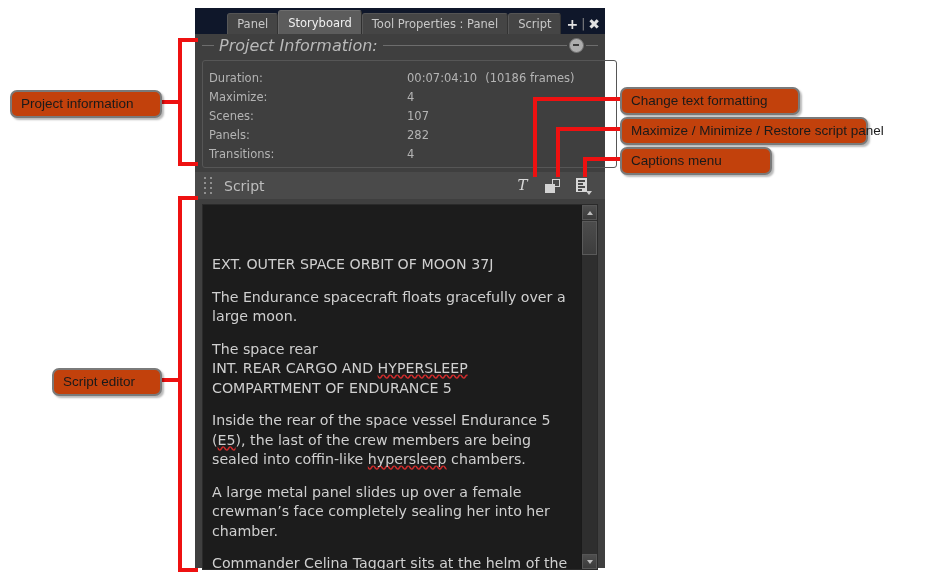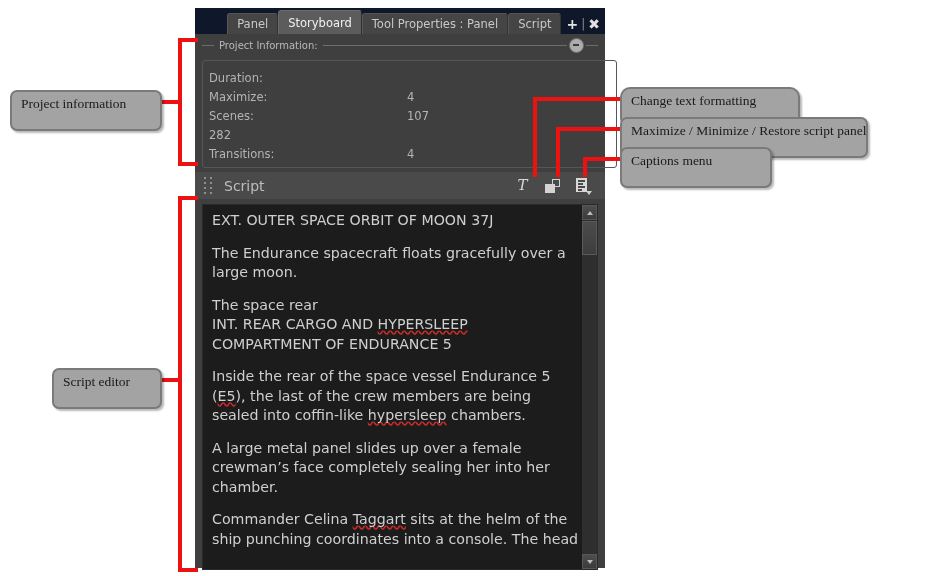--- a/index.html
+++ b/index.html
@@ -91,23 +91,24 @@
     box-sizing: border-box;
   }
   .sep-line {
     height: 1px;
     background: #6d6d6d;
     flex: 0 0 12px;
   }
   .sep-line.grow { flex: 1 1 auto; }
   #proj-sep-label {
     color: #b9b9b9;
-    font-size: 10px;
+    font-size: 16px;
     padding: 0 5px;
     white-space: nowrap;
+    font-style: italic;
   }
   #proj-collapse-btn {
     width: 13px; height: 13px;
     border-radius: 50%;
     background: #adadad;
     border: 1px solid #6f6f6f;
     margin: 0 2px;
     position: relative;
     flex: 0 0 auto;
   }
@@ -237,20 +238,21 @@
     border: 1px solid #2a2a2a;
     box-sizing: border-box;
     overflow: hidden;
     display: flex;
   }
   #script-text {
     flex: 1 1 auto;
     padding: 6px 1px 0 9px;
     overflow: hidden;
     box-sizing: border-box;
+    margin-top: 44px;
   }
   .script-para {
     color: #cfcfcf;
     font-size: 14.2px;
     line-height: 19.5px;
     margin: 0 0 13px 0;
     font-family: "DejaVu Sans", "Liberation Sans", sans-serif;
     white-space: pre-wrap;
   }
   .script-para:last-child { margin-bottom: 0; }
@@ -289,27 +291,27 @@
     left: 0; top: 16px;
     width: 15px; height: 34px;
     background: linear-gradient(#4c4c4c, #3d3d3d);
     border: 1px solid #5a5a5a;
     box-sizing: border-box;
   }
 
   
   .callout {
     position: absolute;
-    background: #a3a3a3;
+    background: #c2410c;
     border: 2px solid #7a7a7a;
     border-radius: 7px;
     color: #1a1a1a;
     font-size: 13.5px;
-    font-family: Liberation Serif, serif;
-    padding: 3px 9px 17px 9px;
+    font-family: Liberation Sans, sans-serif;
+    padding: 3px 9px 4px 9px;
     box-sizing: border-box;
     white-space: nowrap;
     box-shadow: 2px 2px 2px rgba(0,0,0,0.28);
     line-height: 17px;
   }
 
   
   .rl {
     position: absolute;
     background: #ee1111;
@@ -336,30 +338,34 @@
     <span class="sep-line"></span>
     <span id="proj-sep-label">Project Information:</span>
     <span class="sep-line grow"></span>
     <span id="proj-collapse-btn"></span>
     <span class="sep-line"></span>
   </div>
 
   <div id="proj-info-box">
     <div class="info-row">
       <span class="info-label">Duration:</span>
+      <span class="info-value">
+        <span>00:07:04:10</span><span class="frames">(10186 frames)</span>
+      </span>
     </div>
     <div class="info-row">
       <span class="info-label">Maximize:</span>
       <span class="info-value">4</span>
     </div>
     <div class="info-row">
       <span class="info-label">Scenes:</span>
       <span class="info-value">107</span>
     </div>
     <div class="info-row">
+      <span class="info-label">Panels:</span>
       <span class="info-value">282</span>
     </div>
     <div class="info-row">
       <span class="info-label">Transitions:</span>
       <span class="info-value">4</span>
     </div>
   </div>
 
   <div id="script-header">
     <span id="script-grip">
@@ -434,15 +440,15 @@
 <div class="rl" style="left:533px; top:97px;  width:90px; height:4px;"></div>
 
 <div class="rl" style="left:556px; top:127px; width:4px;  height:50px;"></div>
 <div class="rl" style="left:556px; top:127px; width:67px; height:4px;"></div>
 
 <div class="rl" style="left:583px; top:157px; width:4px;  height:20px;"></div>
 <div class="rl" style="left:583px; top:157px; width:40px; height:4px;"></div>
 
 <div class="callout" style="left:10px;  top:90px;  width:152px;">Project information</div>
 <div class="callout" style="left:52px;  top:368px; width:110px;">Script editor</div>
-<div class="callout" style="left:620px; top:87px;  width:180px;border-radius:10px;">Change text formatting</div>
+<div class="callout" style="left:620px; top:87px;  width:180px;">Change text formatting</div>
 <div class="callout" style="left:620px; top:117px; width:248px;">Maximize / Minimize / Restore script panel</div>
 <div class="callout" style="left:620px; top:147px; width:152px;">Captions menu</div>
 
 </body></html>

